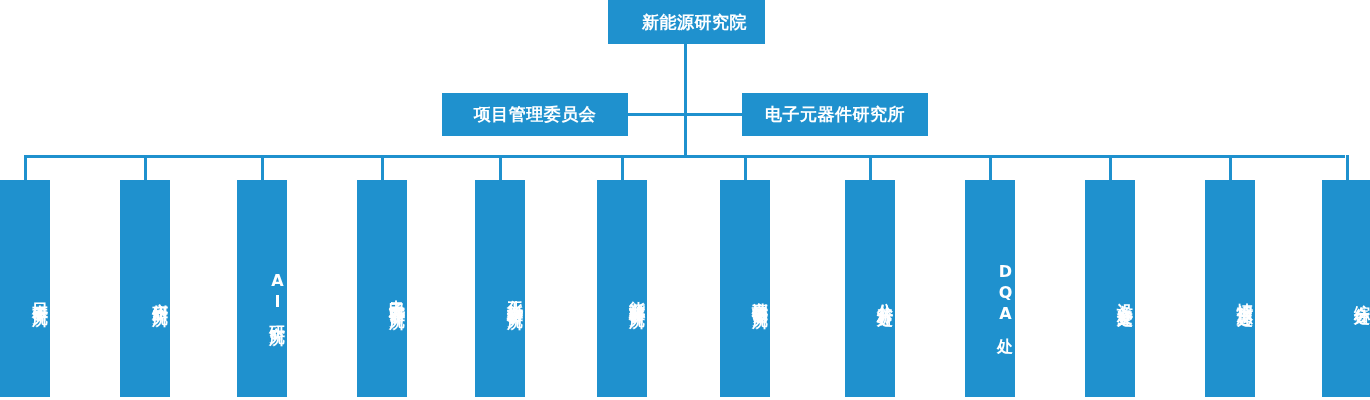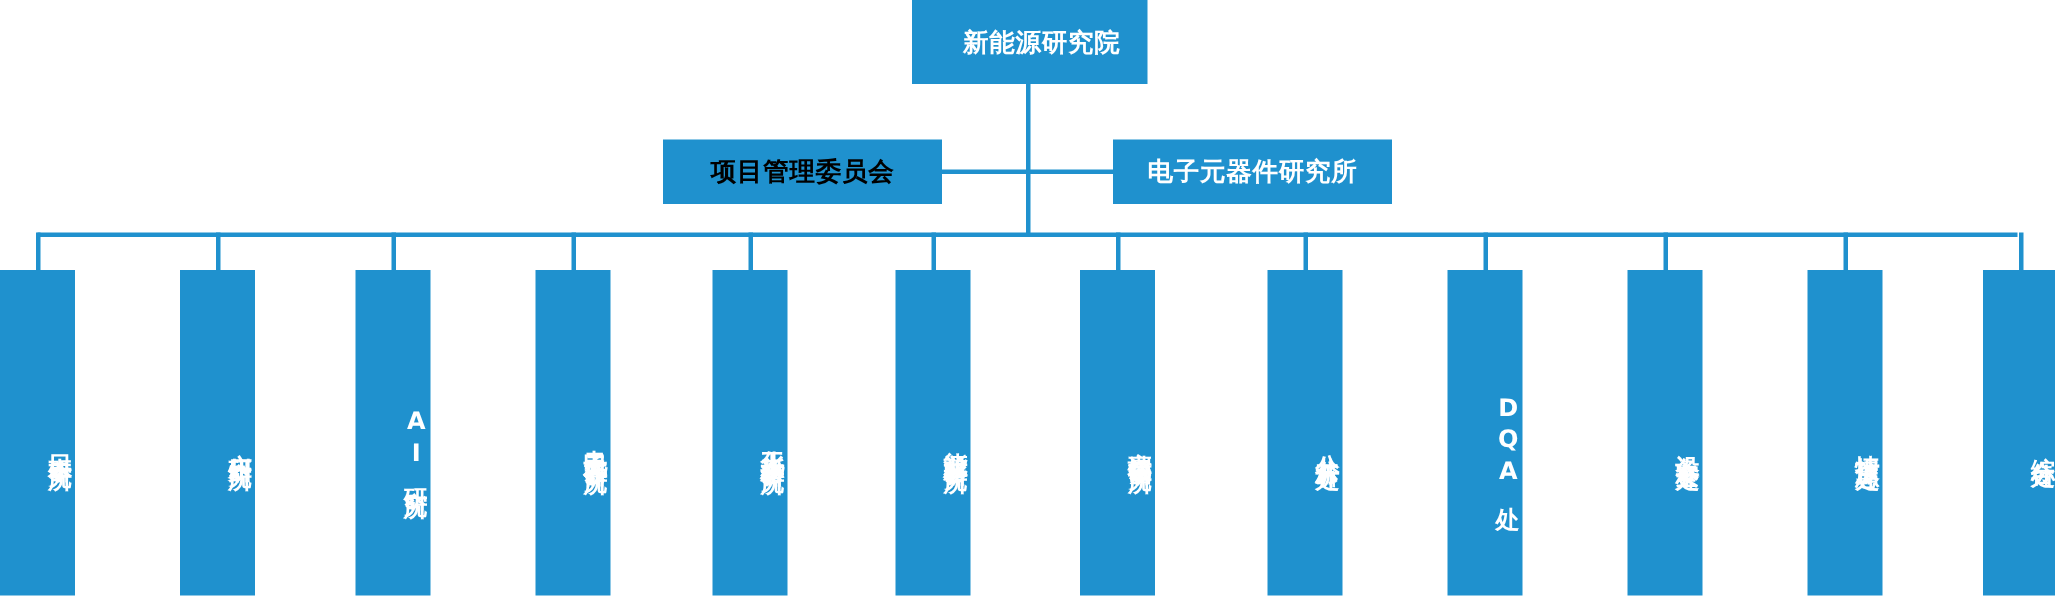--- a/index.html
+++ b/index.html
@@ -31,21 +31,21 @@
     align-items: center;
     justify-content: center;
     text-align: center;
     letter-spacing: 0.5px;
   }
 
   .node-root {
     left: 608px;
     top: 0px;
     width: 157px;
-    height: 56px;
+    height: 44px;
     font-size: 17px;
     padding-left: 16px;
   }
 
   .node-committee {
     top: 93px;
     height: 43px;
     font-size: 17px;
   }
   .node-committee.left  { left: 442px; width: 186px; }
@@ -101,21 +101,21 @@
       <div class="line v-line" style="left: 744px; top: 155px; height: 25px; background: rgb(31, 145, 206);"></div>
       <div class="line v-line" style="left: 869px; top: 155px; height: 25px; background: rgb(31, 145, 206);"></div>
       <div class="line v-line" style="left: 989px; top: 155px; height: 25px; background: rgb(31, 145, 206);"></div>
       <div class="line v-line" style="left: 1109px; top: 155px; height: 25px; background: rgb(31, 145, 206);"></div>
       <div class="line v-line" style="left: 1229px; top: 155px; height: 25px; background: rgb(31, 145, 206);"></div>
       <div class="line v-line" style="left: 1346px; top: 155px; height: 25px; background: rgb(31, 145, 206);"></div>
     </div>
 
   <div class="node node-root" style="background: rgb(31, 145, 206); color: rgb(255, 255, 255);">新能源研究院</div>
 
-  <div class="node node-committee left" style="background: rgb(31, 145, 206); color: #000000;">项目管理委员会</div>
+  <div class="node node-committee left" style="background: rgb(31, 145, 206); color: #ffffff;">项目管理委员会</div>
   <div class="node node-committee right" style="background: rgb(31, 145, 206); color: rgb(255, 255, 255);">电子元器件研究所</div>
 
 <div class="node node-dept" style="left: 0px; background: rgb(31, 145, 206); color: rgb(255, 255, 255);">日本研究所</div>
     <div class="node node-dept" style="left: 120px; background: rgb(31, 145, 206); color: rgb(255, 255, 255);">广州研究所</div>
     <div class="node node-dept" style="left: 237px; background: rgb(31, 145, 206); color: rgb(255, 255, 255);">AI研究所</div>
     <div class="node node-dept" style="left: 357px; background: rgb(31, 145, 206); color: rgb(255, 255, 255);">电子元器件研究所</div>
     <div class="node node-dept" style="left: 475px; background: rgb(31, 145, 206); color: rgb(255, 255, 255);">化工新材料研究所</div>
     <div class="node node-dept" style="left: 597px; background: rgb(31, 145, 206); color: rgb(255, 255, 255);">能源材料研究所</div>
     <div class="node node-dept" style="left: 720px; background: rgb(31, 145, 206); color: rgb(255, 255, 255);">高端铝箔研究所</div>
     <div class="node node-dept" style="left: 845px; background: rgb(31, 145, 206); color: rgb(255, 255, 255);">公共分析处</div>

